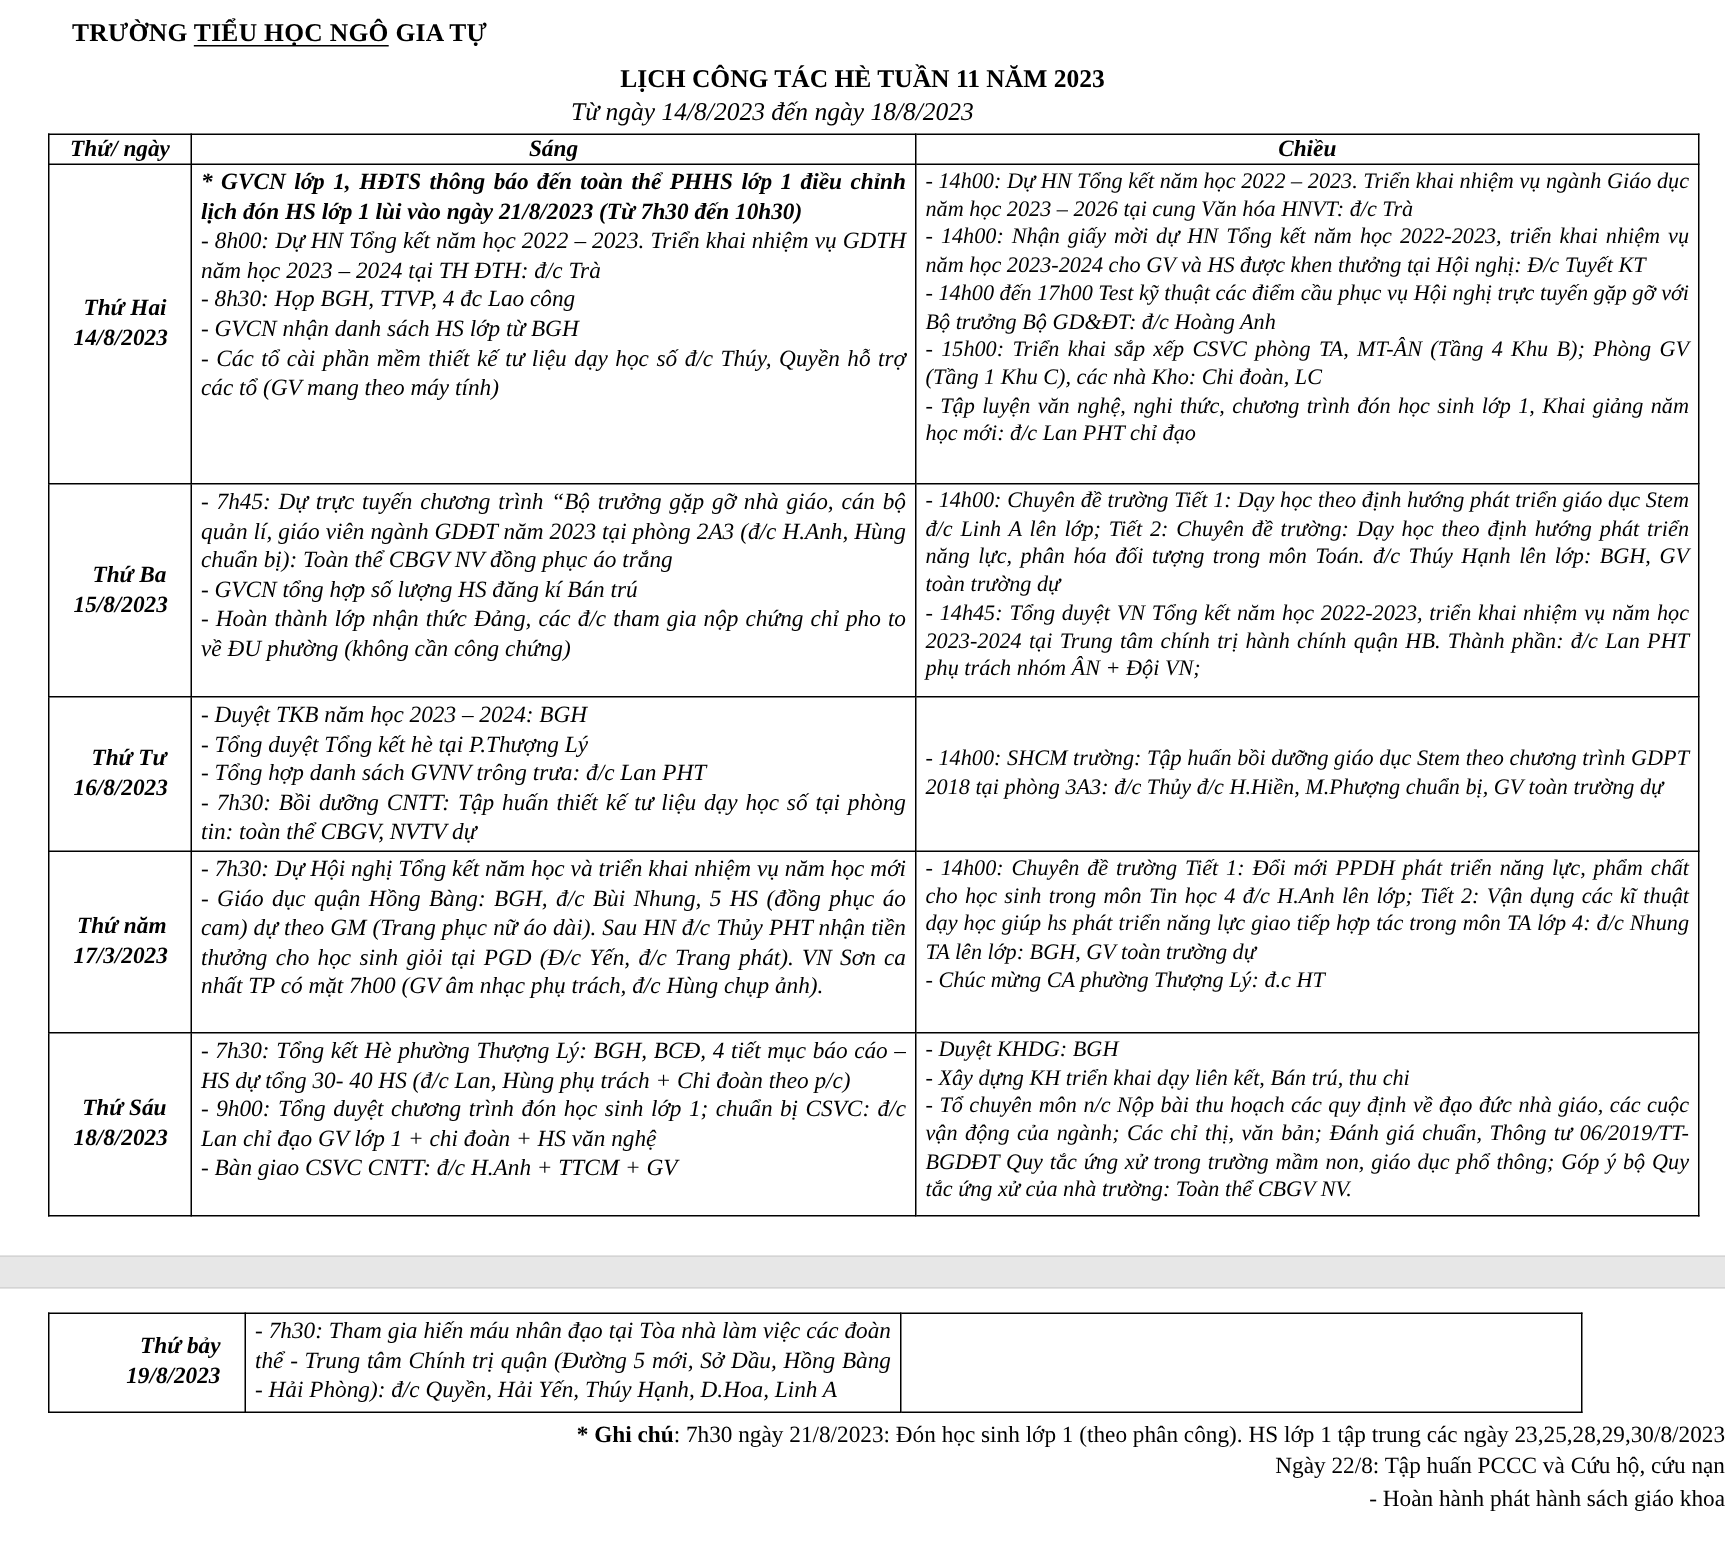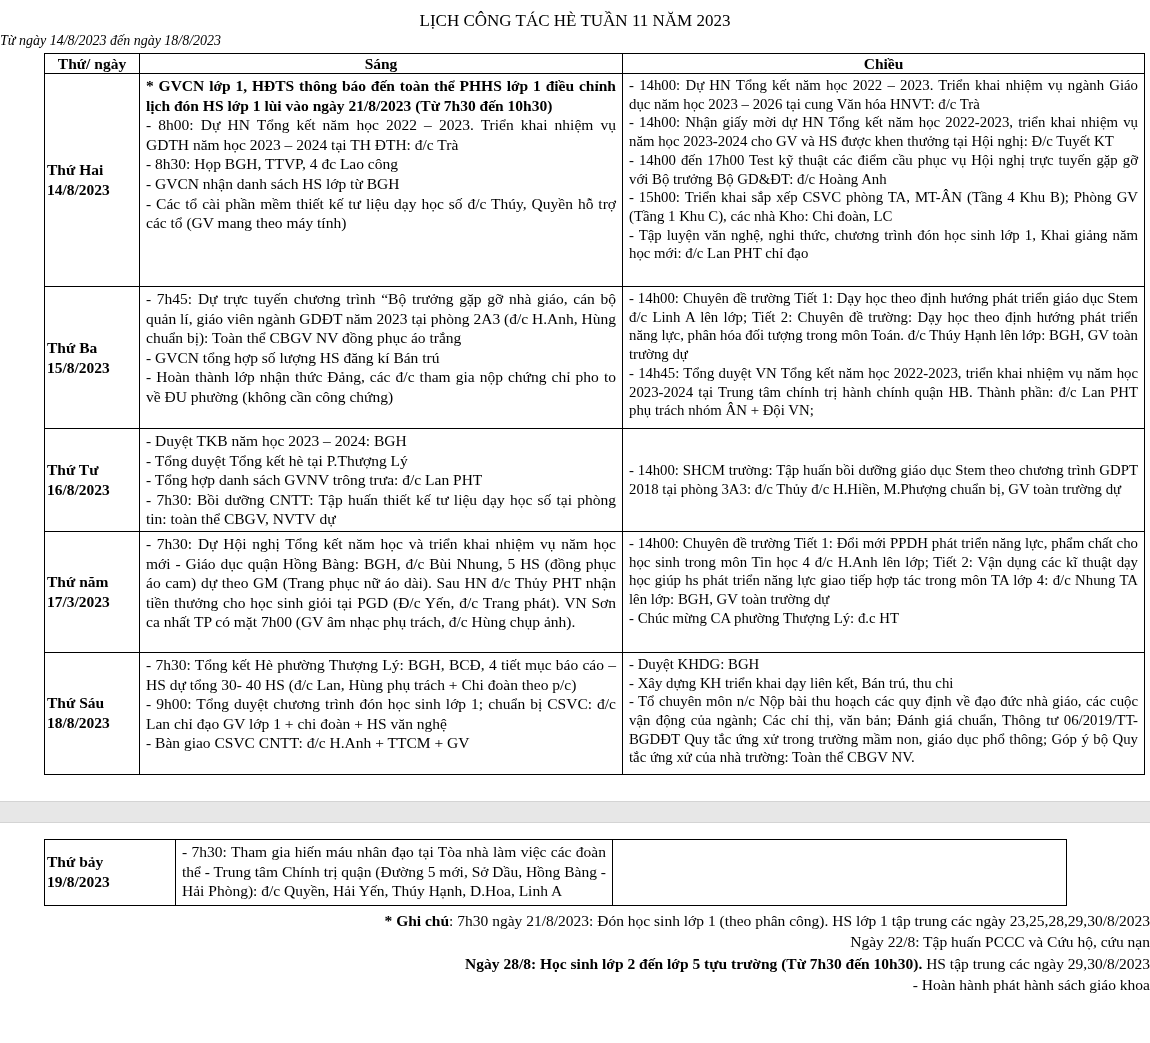--- a/index.html
+++ b/index.html
@@ -16,48 +16,48 @@
     margin: 12px 0 0 48px;
     font-size: 17px;
     font-weight: bold;
     letter-spacing: .2px;
   }
   .school-name .u { text-decoration: underline; text-underline-offset: 3px; }
   .doc-title {
     margin-top: 11px;
     text-align: center;
     font-size: 17px;
-    font-weight: normal;
+    font-weight: bold;
   }
   .doc-subtitle {
     margin: 2px 120px 4px 0;
-    text-align: left;
+    text-align: center;
     font-style: italic;
-    font-size: 14px;
-  }
-
-  
-  table { border-collapse: collapse; table-layout: fixed; margin-left: 44px; }
+    font-size: 17px;
+  }
+
+  
+  table { border-collapse: collapse; table-layout: fixed; margin-left: 32px; font-style: italic; }
   table, th, td { border: 1px solid #000; }
   th {
     font-size: 15.5px;
     font-weight: bold;
     text-align: center;
     padding: 0 2px;
     height: 19px;
     line-height: 18px;
   }
   td { vertical-align: top; padding: 2px 6px; }
   td.day-cell {
     vertical-align: middle;
-    text-align: left;
+    text-align: right;
     font-weight: bold;
     font-size: 15.5px;
     line-height: 20px;
-    padding: 2px 2px;
+    padding: 2px 16px;
   }
   td.morning-cell  { font-size: 15.5px; line-height: 19.6px; text-align: justify; }
   td.afternoon-cell{ font-size: 14.8px; line-height: 18.7px; text-align: justify; }
   .cell-p { margin: 0; }
   .cell-p.b { font-weight: bold; }
 
   #main-table { width: 1100px; }
   #main-table col.c1 { width: 95px; }
   #main-table col.c2 { width: 483px; }
   #main-table col.c3 { width: 522px; }
@@ -89,20 +89,21 @@
   
   .notes { margin: 4px 0 10px 38px; }
   .note-line { font-size: 15.5px; line-height: 21.5px; text-align: right; }
   .note-line .b { font-weight: bold; }
 </style>
 </head>
 <body>
 
 <div class="page">
 
+  <div class="school-name"><span>TRƯỜNG </span><span class="u">TIỂU HỌC NGÔ</span><span> GIA TỰ</span></div>
 
   <div class="doc-title">LỊCH CÔNG TÁC HÈ TUẦN 11 NĂM 2023</div>
 
   <div class="doc-subtitle">Từ ngày 14/8/2023 đến ngày 18/8/2023</div>
 
   <table id="main-table">
     <colgroup>
         <col class="c1">
         <col class="c2">
         <col class="c3">
@@ -215,17 +216,16 @@
             <p class="cell-p">- 7h30: Tham gia hiến máu nhân đạo tại Tòa nhà làm việc các đoàn thể - Trung tâm Chính trị quận (Đường 5 mới, Sở Dầu, Hồng Bàng - Hải Phòng): đ/c Quyền, Hải Yến, Thúy Hạnh, D.Hoa, Linh A</p>
           </td>
           <td class="afternoon-cell"></td>
         </tr>
       </tbody>
   </table>
 
   <div class="notes" id="notes">
       <div class="note-line"><span class="b">* Ghi chú</span><span>: 7h30 ngày 21/8/2023: Đón học sinh lớp 1 (theo phân công). HS lớp 1 tập trung các ngày 23,25,28,29,30/8/2023</span></div>
       <div class="note-line"><span>Ngày 22/8: Tập huấn PCCC và Cứu hộ, cứu nạn</span></div>
-      <div class="note-line"><span class="b">Ngày 28/8: Học sinh lớp 2 đến lớp 5 tựu trường (Từ 7h30 đến 10h30).</span><span> HS tập trung các ngày 29,30/8/2023</span></div>
       <div class="note-line"><span>- Hoàn hành phát hành sách giáo khoa</span></div>
     </div>
 
 </div>
 
 </body></html>

